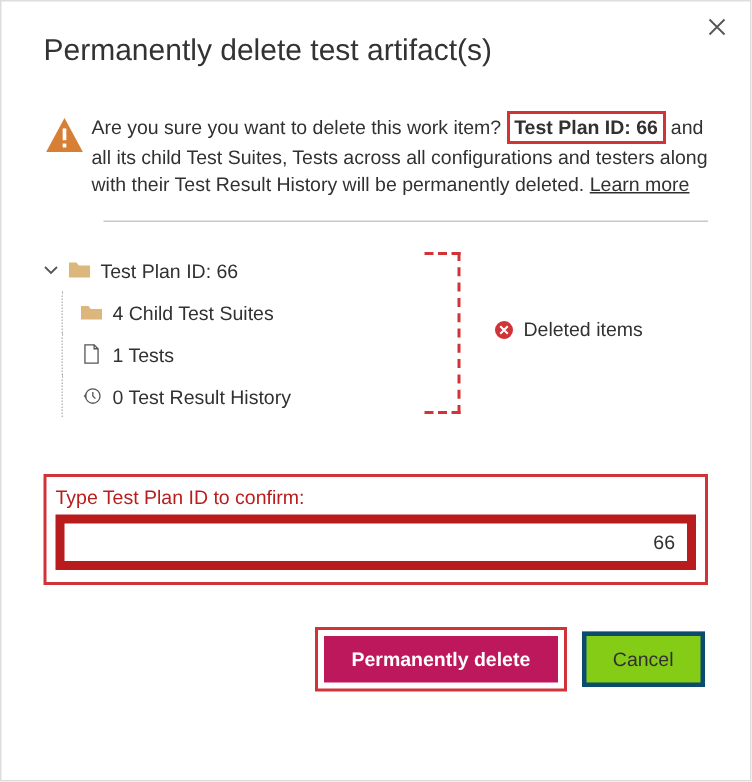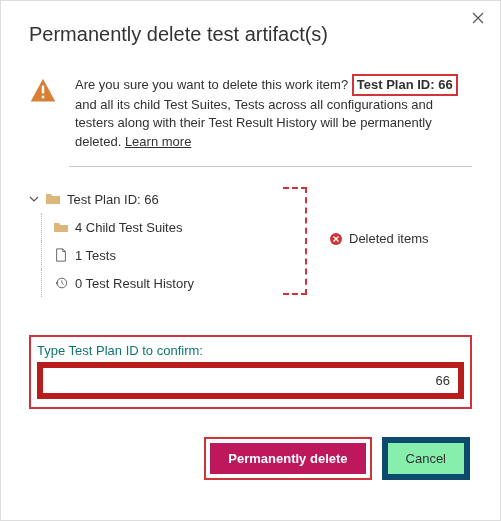--- a/index.html
+++ b/index.html
@@ -24,21 +24,21 @@
       cursor: pointer;
       color: #555;
       background: none; border: none;
     }
     .title {
       font-size: 20px;
       font-weight: 400;
       color: #333;
       margin-bottom: 28px;
     }
-    .warning-row { display: flex; gap: 18px; margin-bottom: 14px; }
+    .warning-row { display: flex; gap: 4px; margin-bottom: 14px; }
     .warn-icon {
       flex: 0 0 28px;
       width: 28px; height: 28px;
       margin-top: 2px;
     }
     .warn-text { font-size: 13px; line-height: 1.45; color: #323130; }
     .warn-text .hl {
       font-weight: 700;
       border: 2px solid #d13438;
       padding: 0 3px;
@@ -84,21 +84,21 @@
       font-size: 13px; color: #323130; text-align: right;
     }
     .deleted-badge .xcirc {
       width: 14px; height: 14px;
     }
     .confirm-area {
       margin-top: 30px;
       border: 2px solid #d13438;
       padding: 6px 6px 8px 6px;
     }
-    .confirm-label { font-size: 13px; margin-bottom: 4px; color: #0f766e; }
+    .confirm-label { font-size: 13px; margin-bottom: 4px; color: #b91c1c; }
     .confirm-input {
       width: 100%;
       border: 6px solid #b91c1c;
       font-size: 13px;
       padding: 5px 8px;
       outline: none;
       color: #323130;
       font-family: inherit;
       text-align: right;
     }
@@ -117,22 +117,22 @@
       background: #be185d;
       color: #fff;
       border: none;
       font-size: 13px;
       font-weight: 600;
       padding: 8px 18px;
       cursor: pointer;
       font-family: inherit;
     }
     .btn-secondary {
-      background: #86efac;
-      border: 6px solid #0c4a6e;
+      background: #84cc16;
+      border: 3px solid #0c4a6e;
       color: #323130;
       font-size: 13px;
       padding: 8px 18px;
       cursor: pointer;
       align-self: center;
       font-family: inherit;
     }
   </style>
 </head>
 <body>

